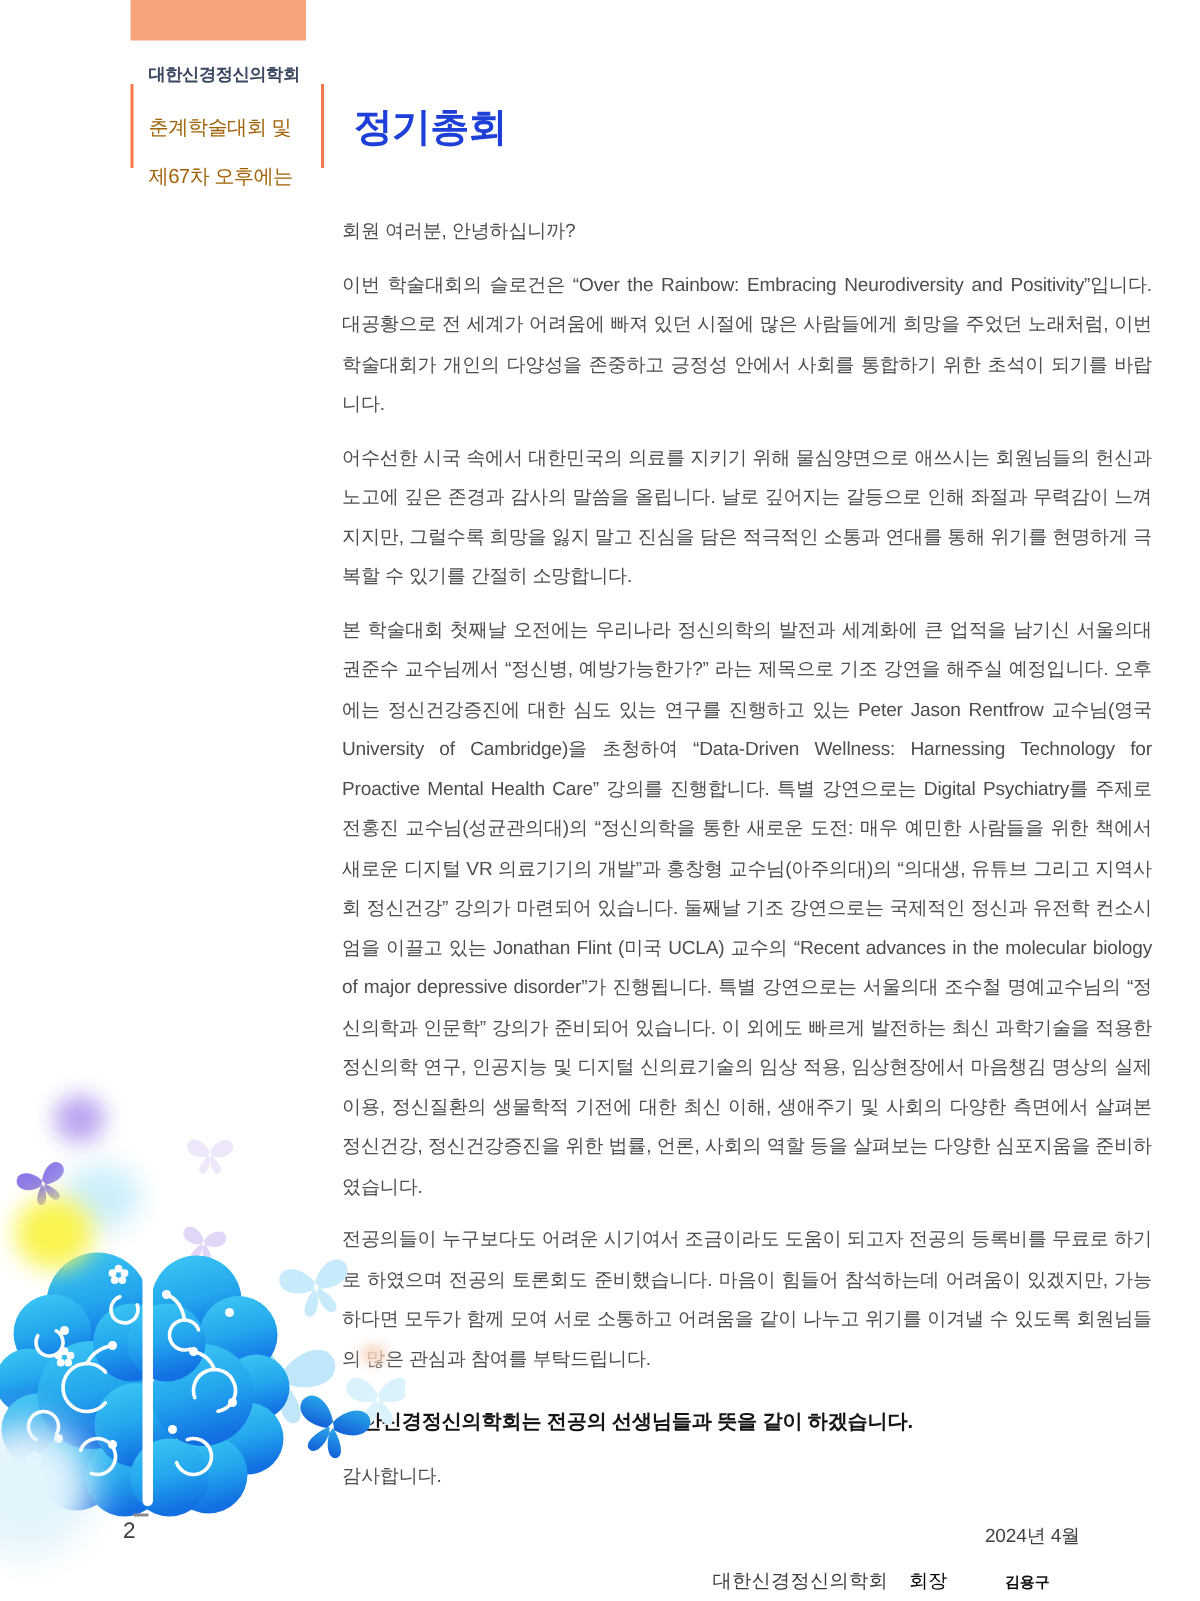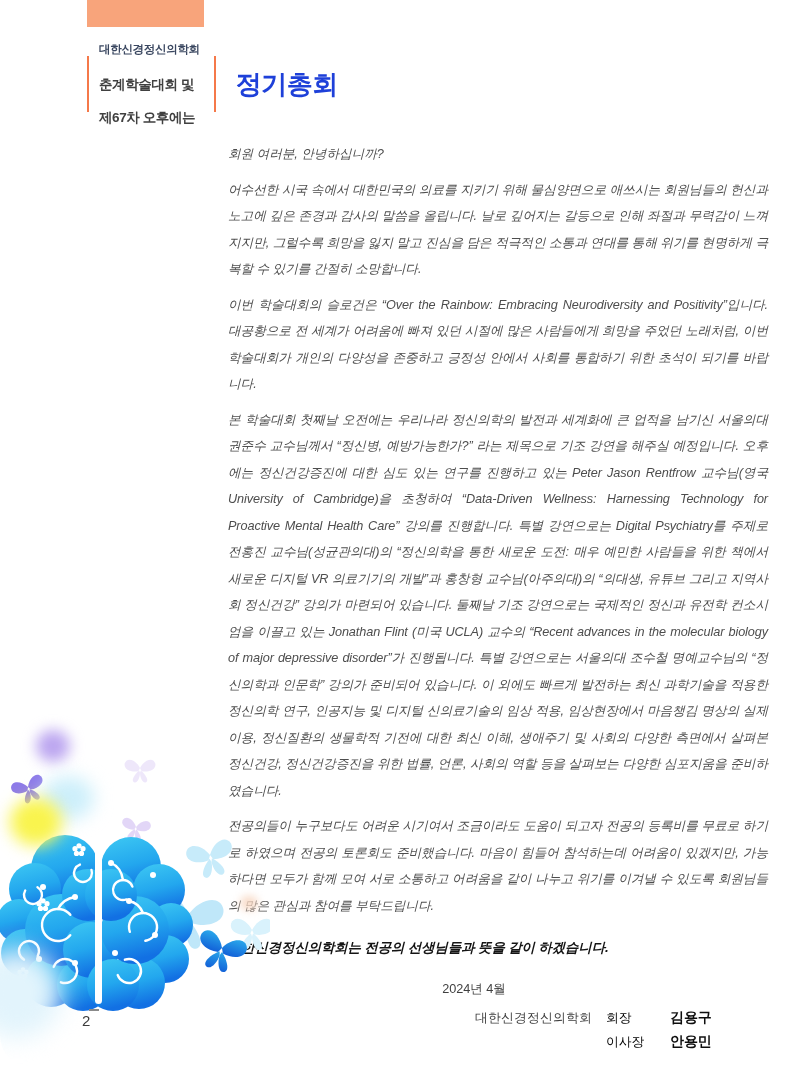--- a/index.html
+++ b/index.html
@@ -6,39 +6,39 @@
   html,body { width:800px; height:1067px; background:#ffffff;
     font-family:"Liberation Sans","DejaVu Sans",sans-serif; }
   .page { position:relative; width:800px; height:1067px; overflow:hidden; background:#fff;border-radius:31px; }
 
   
   .topbar { position:absolute; left:87px; top:0; width:117px; height:27px; background:#f8a47b; }
   .masthead { position:absolute; left:87px; top:42px; display:flex; align-items:center; }
   .vline { width:2px; height:56px; background:#f5794a; }
   .brand { padding:0 14px 0 10px; display:flex; flex-direction:column; justify-content:center; }
   .brand-society { font-size:11.5px; font-weight:bold; color:#3a4760; letter-spacing:-0.3px; margin-bottom:3px; }
-  .brand-event { font-size:13.5px; font-weight:bold; color:#404040; line-height:17px; letter-spacing:-0.4px;margin-top:16px; }
+  .brand-event { font-size:13.5px; font-weight:normal; color:#a16207; line-height:17px; letter-spacing:-0.4px;margin-top:16px; }
   .page-title { margin-left:20px; font-size:26px; font-weight:800; color:#1e40d9; letter-spacing:-0.5px; }
 
   
   .letter { position:absolute; left:228px; top:141px; width:540px; color:#4d4d4d;
     font-size:12.7px; line-height:26.5px; text-align:justify; letter-spacing:-0.1px; }
-  .letter p { margin-bottom:9px;font-style:italic; }
+  .letter p { margin-bottom:9px; }
   .greeting { margin-bottom:9px; }
   .emphasis { font-weight:bold; color:#141414; font-size:13.4px; margin-top:16px; margin-bottom:4px; }
   .closing { margin-bottom:2px; }
-  .date { text-align:center; padding-right:48px; color:#3f3f3f; margin-top:14px; margin-bottom:4px; }
+  .date { text-align:right; padding-right:48px; color:#3f3f3f; margin-top:14px; margin-bottom:4px; }
 
   .signatures { padding-right:40px; margin-top:2px; }
   .sig-row { display:flex; justify-content:flex-end; align-items:baseline; line-height:23.5px;
     font-size:12.8px; color:#3c3c3c; }
   .sig-org { margin-right:14px; letter-spacing:0.2px; }
   .sig-role { width:54px; display:inline-block; text-align:justify; text-align-last:justify; color:#000000; }
   .sig-name { width:58px; margin-left:10px; font-weight:bold; color:#0e0e0e;
-    display:inline-block; text-align:justify; text-align-last:justify; font-size:14px; }
+    display:inline-block; text-align:justify; text-align-last:justify; font-size:10px; }
 
   
   .decor { position:absolute; left:0; top:690px; width:270px; height:377px; pointer-events:none; }
   .blob { position:absolute; border-radius:50%; }
   .blob-purple { left:36px; top:40px; width:34px; height:32px; background:#bca6f0; filter:blur(7px); }
   .blob-lblue  { left:42px; top:86px; width:52px; height:44px; background:#cdeffb; filter:blur(9px); }
   .blob-yellow { left:10px; top:108px; width:52px; height:48px; background:#f9f44e; filter:blur(8px); }
   .blob-corner { left:-28px; top:258px; width:90px; height:90px; background:#e2f4fc; filter:blur(12px); }
   .blob-peach  { left:240px; top:206px; width:18px; height:14px; background:#f8d9c5; filter:blur(4px); }
   .page-number { position:absolute; left:82px; top:1012px; font-size:15px; color:#3c3c3c; }
@@ -56,25 +56,26 @@
       <div class="brand-society">대한신경정신의학회</div>
       <div class="brand-event">춘계학술대회 및</div>
       <div class="brand-event">제67차 오후에는</div>
     </div>
     <div class="vline"></div>
     <h1 class="page-title">정기총회</h1>
   </header>
 
   <main class="letter">
     <p class="greeting">회원 여러분, 안녕하십니까?</p>
+    <p>이번 학술대회의 슬로건은 “Over the Rainbow: Embracing Neurodiversity and Positivity”입니다. 대공황으로 전 세계가 어려움에 빠져 있던 시절에 많은 사람들에게 희망을 주었던 노래처럼, 이번 학술대회가 개인의 다양성을 존중하고 긍정성 안에서 사회를 통합하기 위한 초석이 되기를 바랍니다.</p>
     <p>어수선한 시국 속에서 대한민국의 의료를 지키기 위해 물심양면으로 애쓰시는 회원님들의 헌신과 노고에 깊은 존경과 감사의 말씀을 올립니다. 날로 깊어지는 갈등으로 인해 좌절과 무력감이 느껴지지만, 그럴수록 희망을 잃지 말고 진심을 담은 적극적인 소통과 연대를 통해 위기를 현명하게 극복할 수 있기를 간절히 소망합니다.</p>
-    <p>이번 학술대회의 슬로건은 “Over the Rainbow: Embracing Neurodiversity and Positivity”입니다. 대공황으로 전 세계가 어려움에 빠져 있던 시절에 많은 사람들에게 희망을 주었던 노래처럼, 이번 학술대회가 개인의 다양성을 존중하고 긍정성 안에서 사회를 통합하기 위한 초석이 되기를 바랍니다.</p>
     <p>본 학술대회 첫째날 오전에는 우리나라 정신의학의 발전과 세계화에 큰 업적을 남기신 서울의대 권준수 교수님께서 “정신병, 예방가능한가?” 라는 제목으로 기조 강연을 해주실 예정입니다. 오후에는 정신건강증진에 대한 심도 있는 연구를 진행하고 있는 Peter Jason Rentfrow 교수님(영국 University of Cambridge)을 초청하여 “Data-Driven Wellness: Harnessing Technology for Proactive Mental Health Care” 강의를 진행합니다. 특별 강연으로는 Digital Psychiatry를 주제로 전홍진 교수님(성균관의대)의 “정신의학을 통한 새로운 도전: 매우 예민한 사람들을 위한 책에서 새로운 디지털 VR 의료기기의 개발”과 홍창형 교수님(아주의대)의 “의대생, 유튜브 그리고 지역사회 정신건강” 강의가 마련되어 있습니다. 둘째날 기조 강연으로는 국제적인 정신과 유전학 컨소시엄을 이끌고 있는 Jonathan Flint (미국 UCLA) 교수의 “Recent advances in the molecular biology of major depressive disorder”가 진행됩니다. 특별 강연으로는 서울의대 조수철 명예교수님의 “정신의학과 인문학” 강의가 준비되어 있습니다. 이 외에도 빠르게 발전하는 최신 과학기술을 적용한 정신의학 연구, 인공지능 및 디지털 신의료기술의 임상 적용, 임상현장에서 마음챙김 명상의 실제 이용, 정신질환의 생물학적 기전에 대한 최신 이해, 생애주기 및 사회의 다양한 측면에서 살펴본 정신건강, 정신건강증진을 위한 법률, 언론, 사회의 역할 등을 살펴보는 다양한 심포지움을 준비하였습니다.</p>
     <p>전공의들이 누구보다도 어려운 시기여서 조금이라도 도움이 되고자 전공의 등록비를 무료로 하기로 하였으며 전공의 토론회도 준비했습니다. 마음이 힘들어 참석하는데 어려움이 있겠지만, 가능하다면 모두가 함께 모여 서로 소통하고 어려움을 같이 나누고 위기를 이겨낼 수 있도록 회원님들의 많은 관심과 참여를 부탁드립니다.</p>
     <p class="emphasis">대한신경정신의학회는 전공의 선생님들과 뜻을 같이 하겠습니다.</p>
+    <p class="closing">감사합니다.</p>
     <div class="date">2024년 4월</div>
 
     <div class="signatures">
       <div class="sig-row">
         <span class="sig-org">대한신경정신의학회</span>
         <span class="sig-role">회장</span>
         <span class="sig-name">김용구</span>
       </div>
       <div class="sig-row">
         <span class="sig-org"></span>

